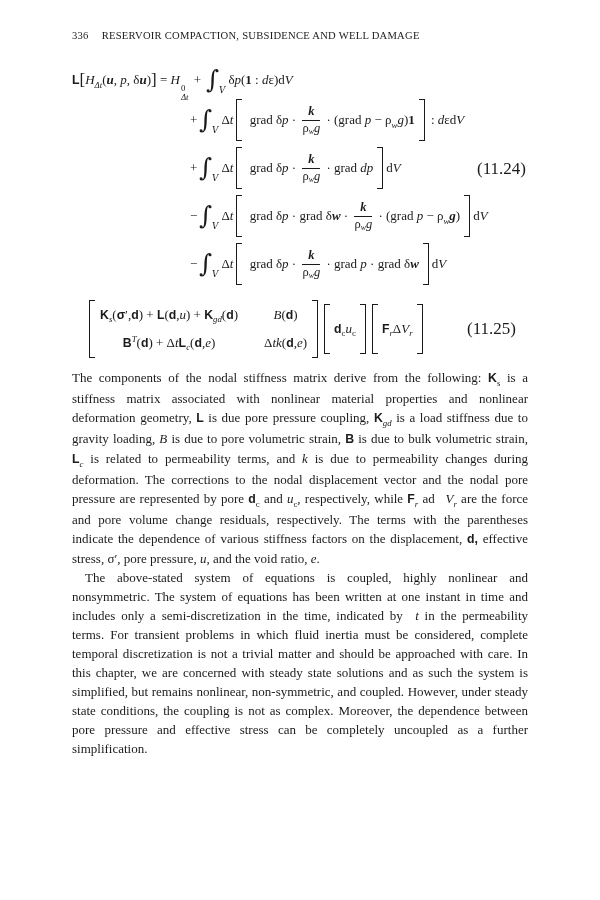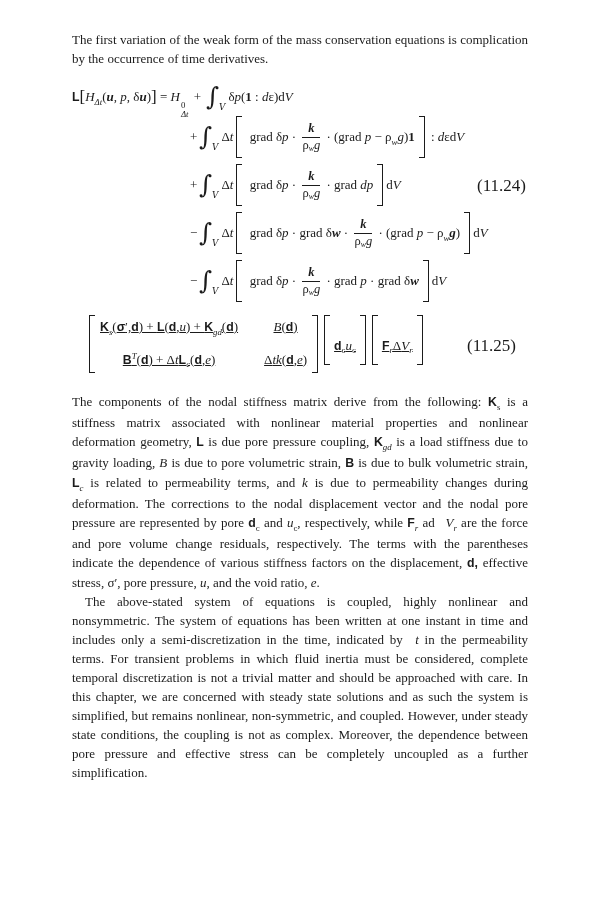--- a/index.html
+++ b/index.html
@@ -43,37 +43,39 @@
   .tk-int{font-family:"DejaVu Serif","Liberation Serif",serif;font-size:25px;position:relative;vertical-align:middle;top:-2px;margin:0 9px 0 2px;line-height:1;display:inline-block;}
   .tk-int .is{position:absolute;font-size:8.8px;font-style:italic;bottom:-3px;right:-6px;}
   .tk-frac{display:inline-block;vertical-align:middle;text-align:center;position:relative;top:-1px;margin:0 3px;line-height:1.1;font-size:12.5px;}
   .tk-frac .fn{display:block;border-bottom:1.1px solid #1b1b1b;padding:0 3px 1px 3px;}
   .tk-frac .fd{display:block;padding-top:1px;text-align:right;}
   .tk-frac .tk-sub{font-size:7.8px;top:2.5px;}
   .tk-lb,.tk-rb{display:inline-block;width:5px;height:38px;vertical-align:middle;position:relative;top:-1px;}
   .tk-lb{border-left:1.4px solid #1b1b1b;border-top:1.4px solid #1b1b1b;border-bottom:1.4px solid #1b1b1b;margin:0 4px 0 3px;}
   .tk-rb{border-right:1.4px solid #1b1b1b;border-top:1.4px solid #1b1b1b;border-bottom:1.4px solid #1b1b1b;margin:0 3px 0 4px;}
   
-  .eq25{display:flex;position:relative;margin:9px 0 15px 14px;height:62px;white-space:nowrap;text-decoration:underline;}
+  .eq25{display:flex;align-items:center;position:relative;margin:9px 0 8px 14px;height:62px;white-space:nowrap;}
   .eq25 .tk-lb,.eq25 .tk-rb{top:0;}
   .h56{height:56px !important;}
   .h48{height:48px !important;}
   .mat{display:inline-grid;grid-template-columns:auto auto;column-gap:26px;row-gap:3px;margin:0 1px;}
   .mat-cell{text-align:center;line-height:24px;white-space:nowrap;}
   .vec{display:inline-flex;align-items:center;row-gap:2px;margin:0 0;}
   .vec-cell{line-height:21px;white-space:nowrap;}
   .eq25 .eqnum{position:absolute;right:12px;top:50%;transform:translateY(-50%);}
 </style>
 </head>
 <body>
 
 <div class="page">
 
+  <div class="rheader">
+    <span class="pnum">336</span><span>RESERVOIR COMPACTION, SUBSIDENCE AND WELL DAMAGE</span>
+  </div>
 
-  <p class="bodyp mb"><span>The first variation of the weak form of the mass conservation equations is complication by the occurrence of time derivatives.</span></p>
 
   <div class="eq24">
     <div class="eqrow r1"><span class="tk-bs">L</span><span class="tk-brk">[</span><span class="tk-it">H</span><span class="tk-sub tk-it">Δt</span><span class="tk-rm">(</span><span class="tk-bi">u</span><span class="tk-rm">, </span><span class="tk-it">p</span><span class="tk-rm">, δ</span><span class="tk-bi">u</span><span class="tk-rm">)</span><span class="tk-brk">]</span><span class="tk-rm"> = </span><span class="tk-it">H</span><span class="tk-ssb">
           <span class="u">0</span>
           <span class="d">Δt</span>
         </span><span class="tk-rm"> + </span><span class="tk-int">∫<span class="is">V</span></span><span class="tk-rm">δ</span><span class="tk-it">p</span><span class="tk-rm">(</span><span class="tk-b">1</span><span class="tk-rm"> : </span><span class="tk-it">d</span><span class="tk-rm">ε)d</span><span class="tk-it">V</span></div>
     <div class="eqrow ind"><span class="tk-rm">+</span><span class="tk-int">∫<span class="is">V</span></span><span class="tk-rm">Δ</span><span class="tk-it">t</span><span class="tk-lb" style="height: 40px;"></span><span class="tk-rm"> grad δ</span><span class="tk-it">p</span><span class="tk-rm"> · </span><span class="tk-frac"><span class="fn"><span class="tk-bi">k</span></span><span class="fd"><span class="tk-rm">ρ</span><span class="tk-sub tk-it">w</span><span class="tk-it">g</span></span></span><span class="tk-rm"> · (grad </span><span class="tk-it">p</span><span class="tk-rm"> − ρ</span><span class="tk-sub tk-it">w</span><span class="tk-it">g</span><span class="tk-rm">)</span><span class="tk-b">1</span><span class="tk-rb" style="height: 40px;"></span><span class="tk-rm"> : </span><span class="tk-it">d</span><span class="tk-rm">εd</span><span class="tk-it">V</span></div>
     <div class="eqrow ind"><span class="tk-rm">+</span><span class="tk-int">∫<span class="is">V</span></span><span class="tk-rm">Δ</span><span class="tk-it">t</span><span class="tk-lb" style="height: 40px;"></span><span class="tk-rm"> grad δ</span><span class="tk-it">p</span><span class="tk-rm"> · </span><span class="tk-frac"><span class="fn"><span class="tk-bi">k</span></span><span class="fd"><span class="tk-rm">ρ</span><span class="tk-sub tk-it">w</span><span class="tk-it">g</span></span></span><span class="tk-rm"> · grad </span><span class="tk-it">dp</span><span class="tk-rb" style="height: 40px;"></span><span class="tk-rm">d</span><span class="tk-it">V</span></div>
     <div class="eqrow ind"><span class="tk-rm">−</span><span class="tk-int">∫<span class="is">V</span></span><span class="tk-rm">Δ</span><span class="tk-it">t</span><span class="tk-lb" style="height: 40px;"></span><span class="tk-rm"> grad δ</span><span class="tk-it">p</span><span class="tk-rm"> · grad δ</span><span class="tk-bi">w</span><span class="tk-rm"> · </span><span class="tk-frac"><span class="fn"><span class="tk-bi">k</span></span><span class="fd"><span class="tk-rm">ρ</span><span class="tk-sub tk-it">w</span><span class="tk-it">g</span></span></span><span class="tk-rm"> · (grad </span><span class="tk-it">p</span><span class="tk-rm"> − ρ</span><span class="tk-sub tk-it">w</span><span class="tk-bi">g</span><span class="tk-rm">)</span><span class="tk-rb" style="height: 40px;"></span><span class="tk-rm">d</span><span class="tk-it">V</span></div>
     <div class="eqrow ind"><span class="tk-rm">−</span><span class="tk-int">∫<span class="is">V</span></span><span class="tk-rm">Δ</span><span class="tk-it">t</span><span class="tk-lb" style="height: 40px;"></span><span class="tk-rm"> grad δ</span><span class="tk-it">p</span><span class="tk-rm"> · </span><span class="tk-frac"><span class="fn"><span class="tk-bi">k</span></span><span class="fd"><span class="tk-rm">ρ</span><span class="tk-sub tk-it">w</span><span class="tk-it">g</span></span></span><span class="tk-rm"> · grad </span><span class="tk-it">p</span><span class="tk-rm"> · grad δ</span><span class="tk-bi">w</span><span class="tk-rb" style="height: 40px;"></span><span class="tk-rm">d</span><span class="tk-it">V</span></div>

